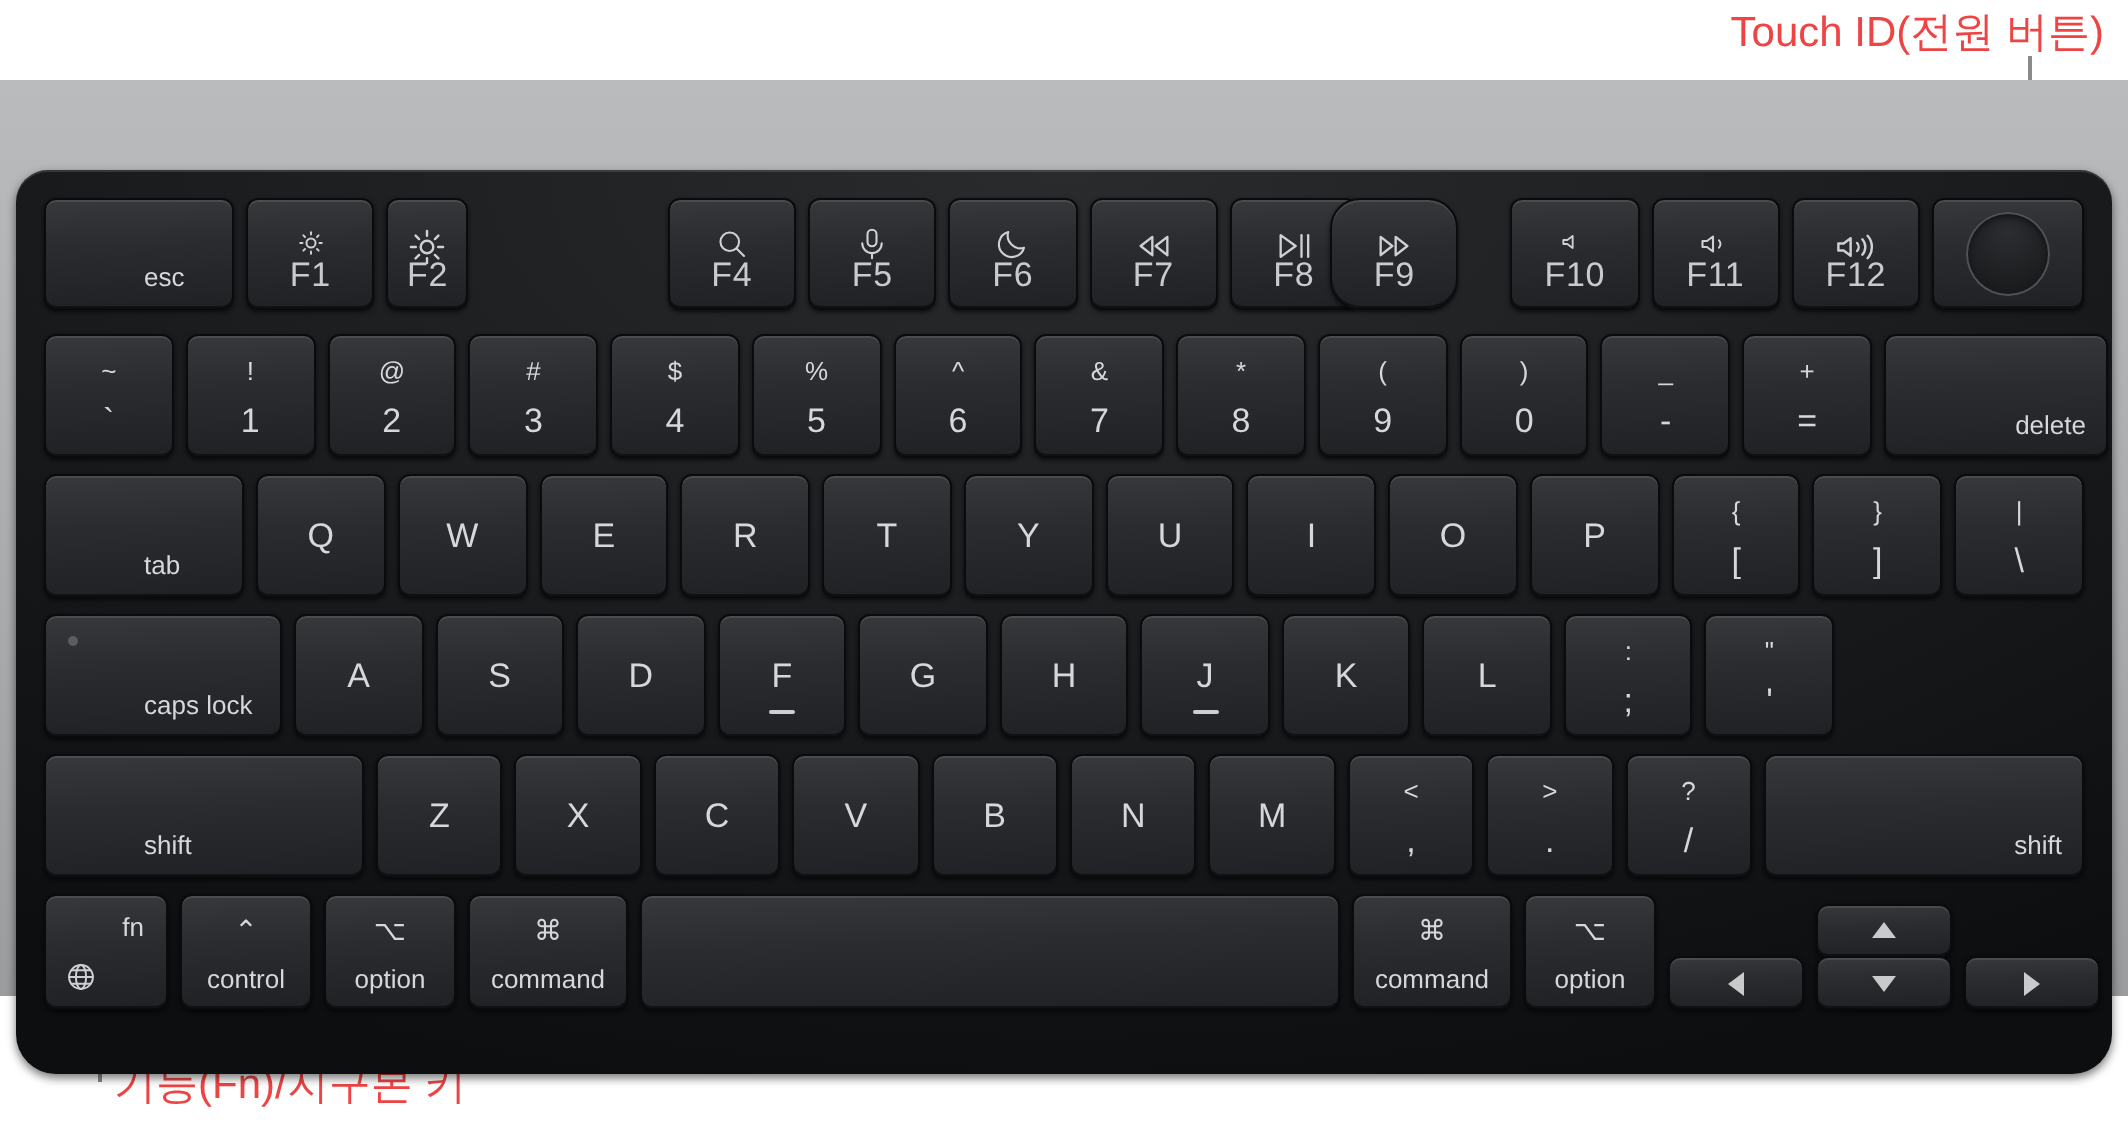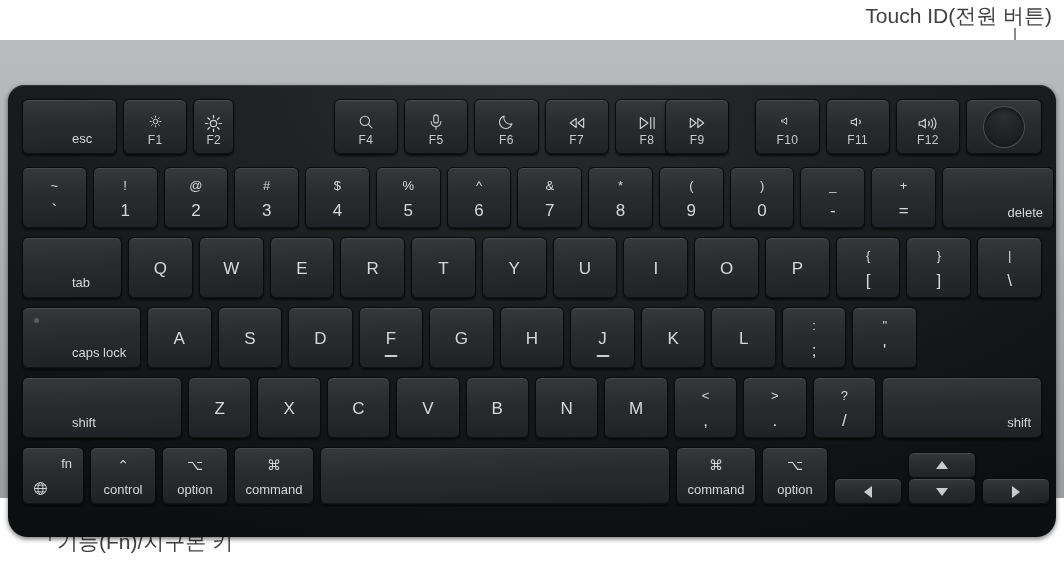--- a/index.html
+++ b/index.html
@@ -2,21 +2,21 @@
 <html><head>
 <meta charset="utf-8">
 <style>
   html,body{margin:0;padding:0;}
   body{
     width:1064px;height:567px;background:#ffffff;
     font-family:"Liberation Sans","DejaVu Sans",sans-serif;
     overflow:hidden;position:relative;
   }
   
-  .annot{position:absolute;color:#404040;font-size:21px;white-space:nowrap;}
+  .annot{position:absolute;color:#ef4444;font-size:21px;white-space:nowrap;}
   #annot-top{right:12px;top:2px;}
   #annot-bottom{left:57px;top:528px;}
   .leader{position:absolute;background:#8a8a8a;width:2px;}
   #leader-top{left:1014px;top:28px;height:46px;}
   #leader-bottom{left:49px;top:466px;height:75px;}
 
   
   #chassis{
     position:absolute;left:0;top:40px;width:1064px;height:458px;
     background:linear-gradient(180deg,#b9bbbd 0%,#a9abad 55%,#9a9c9e 100%);
@@ -48,21 +48,21 @@
   }
   .lbl{position:absolute;color:#d6d7d9;line-height:1;user-select:none;}
 
   
   .c-mid{left:0;right:0;text-align:center;}
   .corner-bl{left:9px;bottom:9px;font-size:13px;margin-left:40px;}
   .corner-br{right:10px;bottom:9px;font-size:13px;}
   .corner-tr{right:11px;top:9px;font-size:13px;}
 
   .fn-glyph{top:13px;font-size:15px;}
-  .fn-name{bottom:8px;font-size:12px;color:#c9cacc;letter-spacing:.3px;}
+  .fn-name{bottom:8px;font-size:17px;color:#c9cacc;letter-spacing:.3px;}
 
   .dual-top{top:11px;font-size:13px;}
   .dual-bot{bottom:9px;font-size:17px;}
   .alpha{top:50%;transform:translateY(-50%);font-size:17px;}
   .mod-glyph{top:10px;font-size:14px;}
   .mod-name{bottom:8px;font-size:13px;}
 
   .homing{position:absolute;left:50%;transform:translateX(-50%);
           bottom:11px;width:13px;height:2px;background:#cdced0;border-radius:1px;}
   .capsdot{position:absolute;left:11px;top:10px;width:5px;height:5px;
@@ -173,21 +173,21 @@
         <div class="key" style="left: 606.75px; top: 14px; width: 64.25px; height: 56px;">
           <div class="lbl c-mid fn-glyph">
             <svg class="ico" width="20" height="20" viewBox="0 0 24 24" fill="none" stroke="#cfd0d2" stroke-width="1.4" stroke-linecap="round" stroke-linejoin="round">
               <path d="M4 5.5 13 12 4 18.5z" fill="none"></path>
               <line x1="16.5" y1="5.5" x2="16.5" y2="18.5"></line>
               <line x1="20.5" y1="5.5" x2="20.5" y2="18.5"></line>
             </svg>
           </div>
           <div class="lbl c-mid fn-name">F8</div>
         </div>
-        <div class="key" style="left: 657px; top: 14px; width: 64.25px; height: 56px;">
+        <div class="key" style="left: 657px; top: 14px; width: 64.25px; height: 56px; border-radius: 15px;">
           <div class="lbl c-mid fn-glyph">
             <svg class="ico" width="20" height="20" viewBox="0 0 24 24" fill="none" stroke="#cfd0d2" stroke-width="1.4" stroke-linecap="round" stroke-linejoin="round">
               <path d="M4 6.5 11 12 4 17.5z" fill="none"></path>
               <path d="M13 6.5 20 12l-7 5.5z" fill="none"></path>
             </svg>
           </div>
           <div class="lbl c-mid fn-name">F9</div>
         </div>
         <div class="key" style="left: 747.25px; top: 14px; width: 64.25px; height: 56px;">
           <div class="lbl c-mid fn-glyph">

